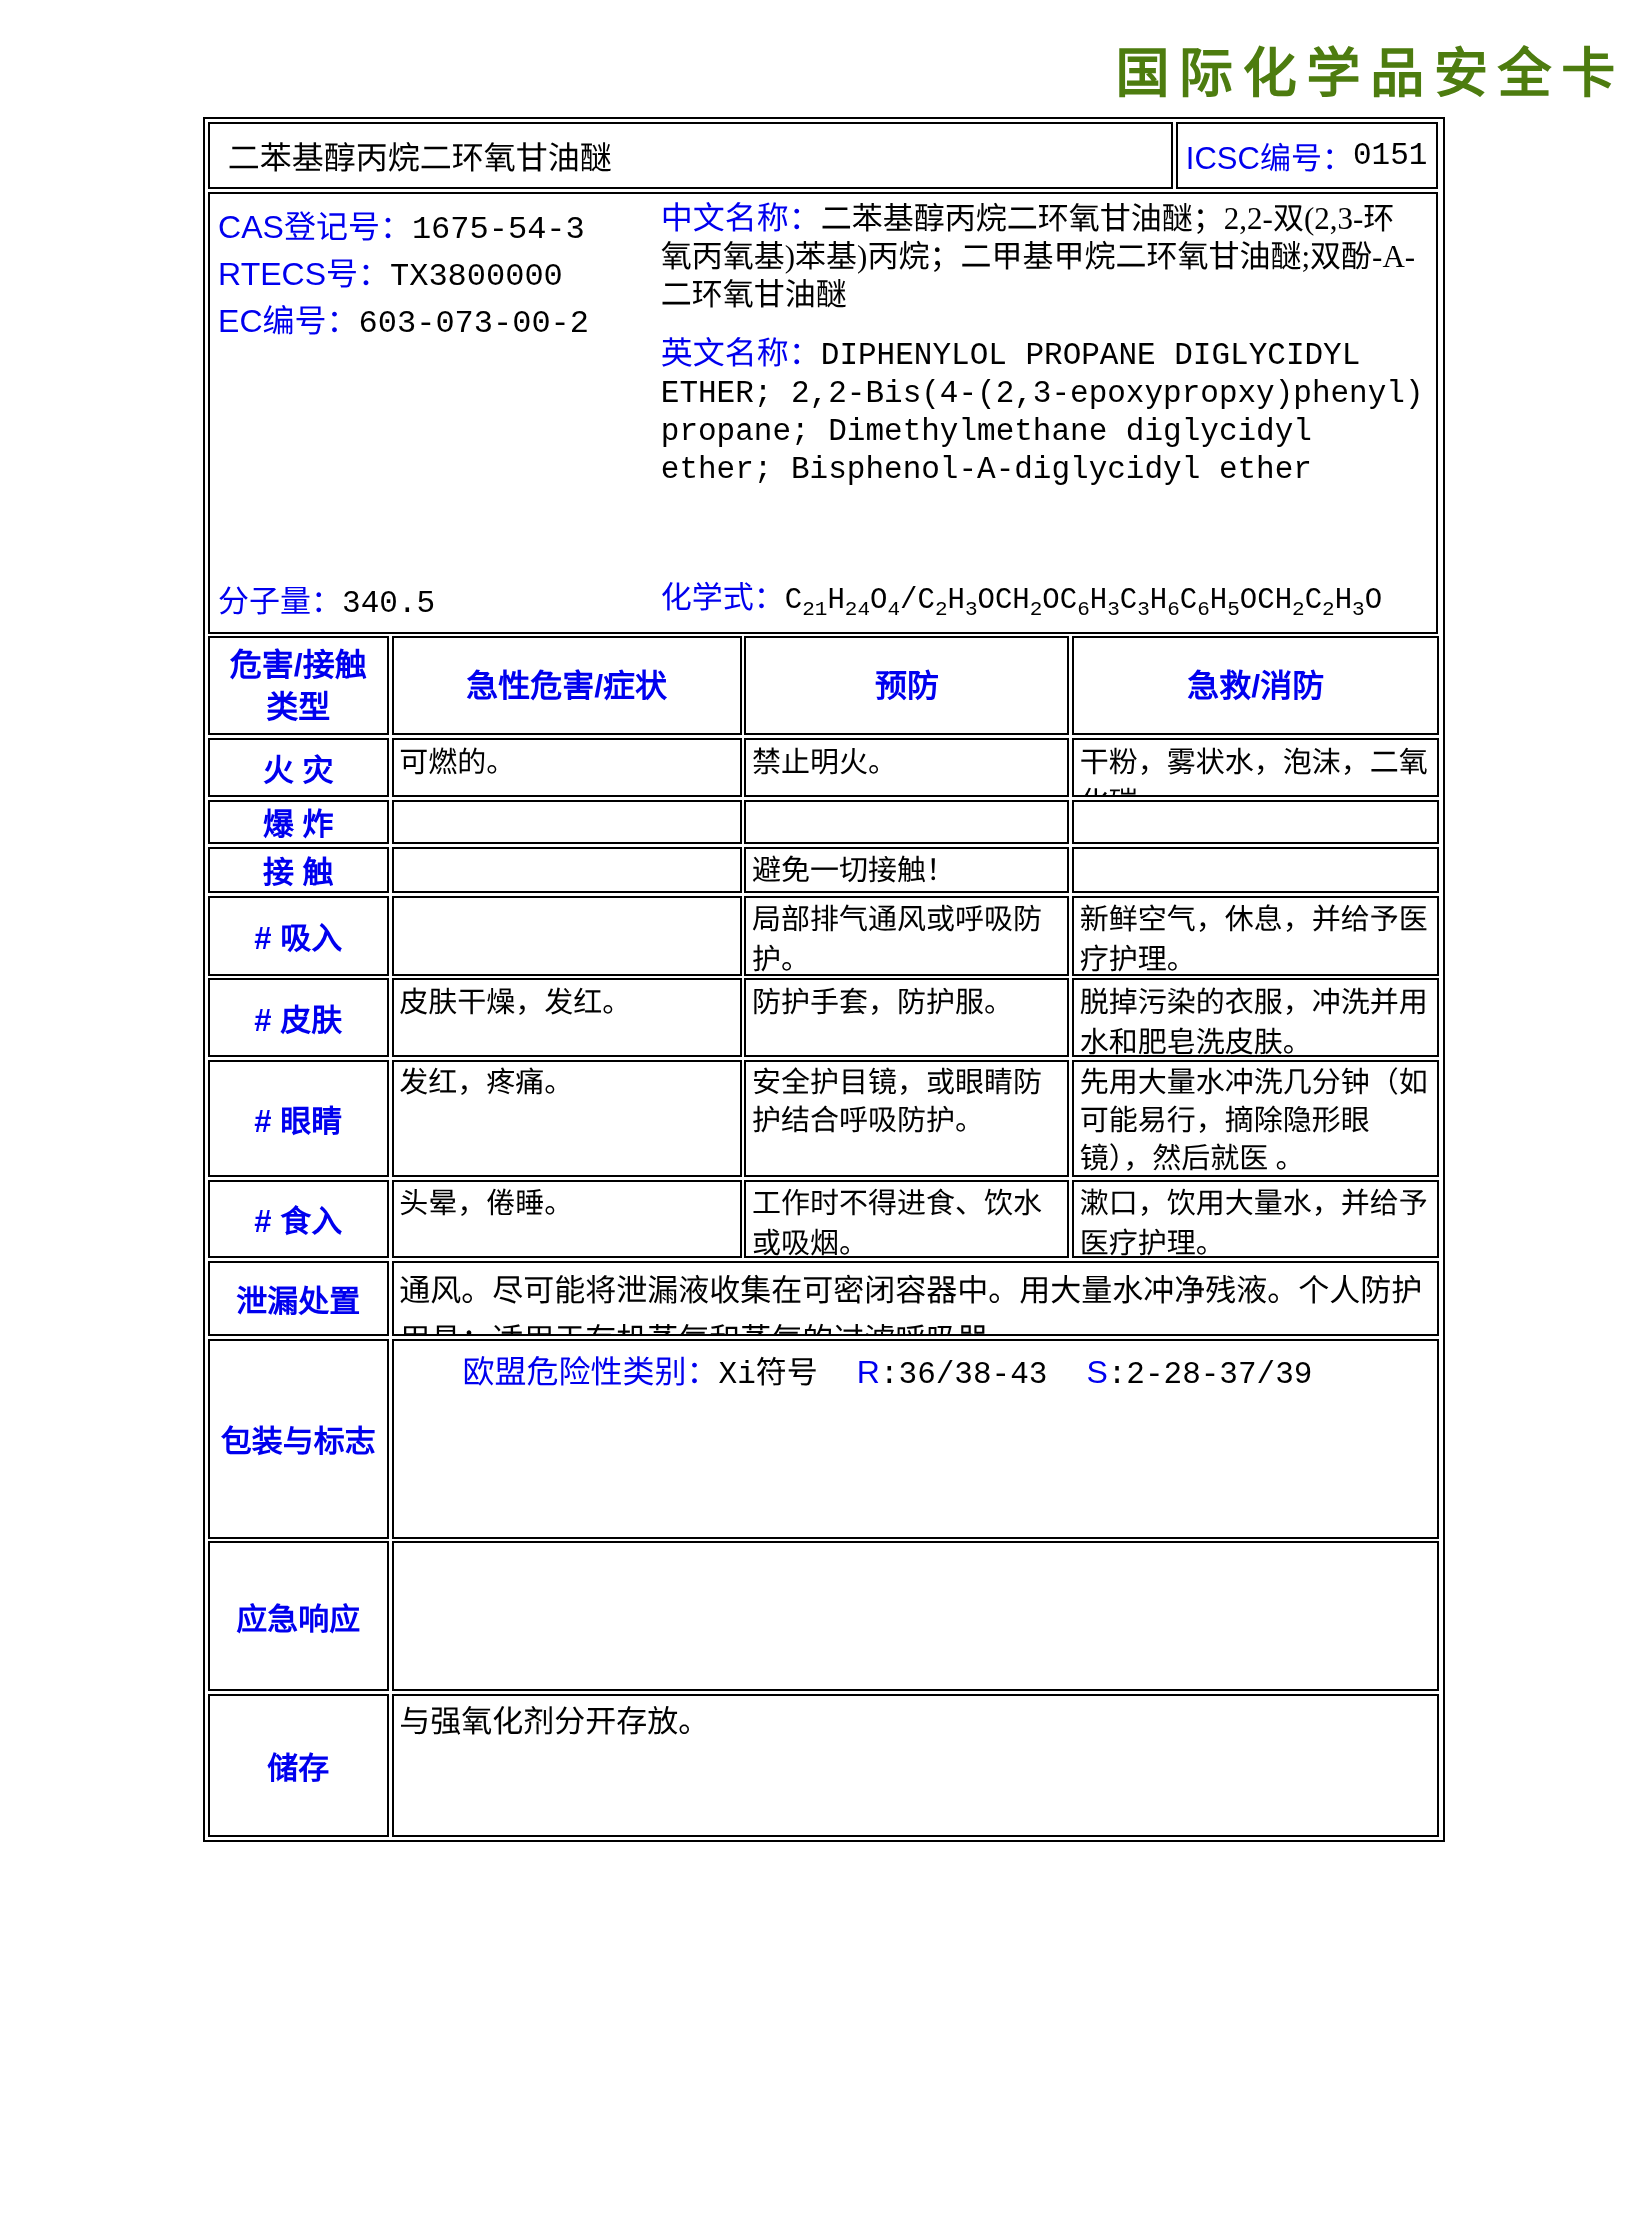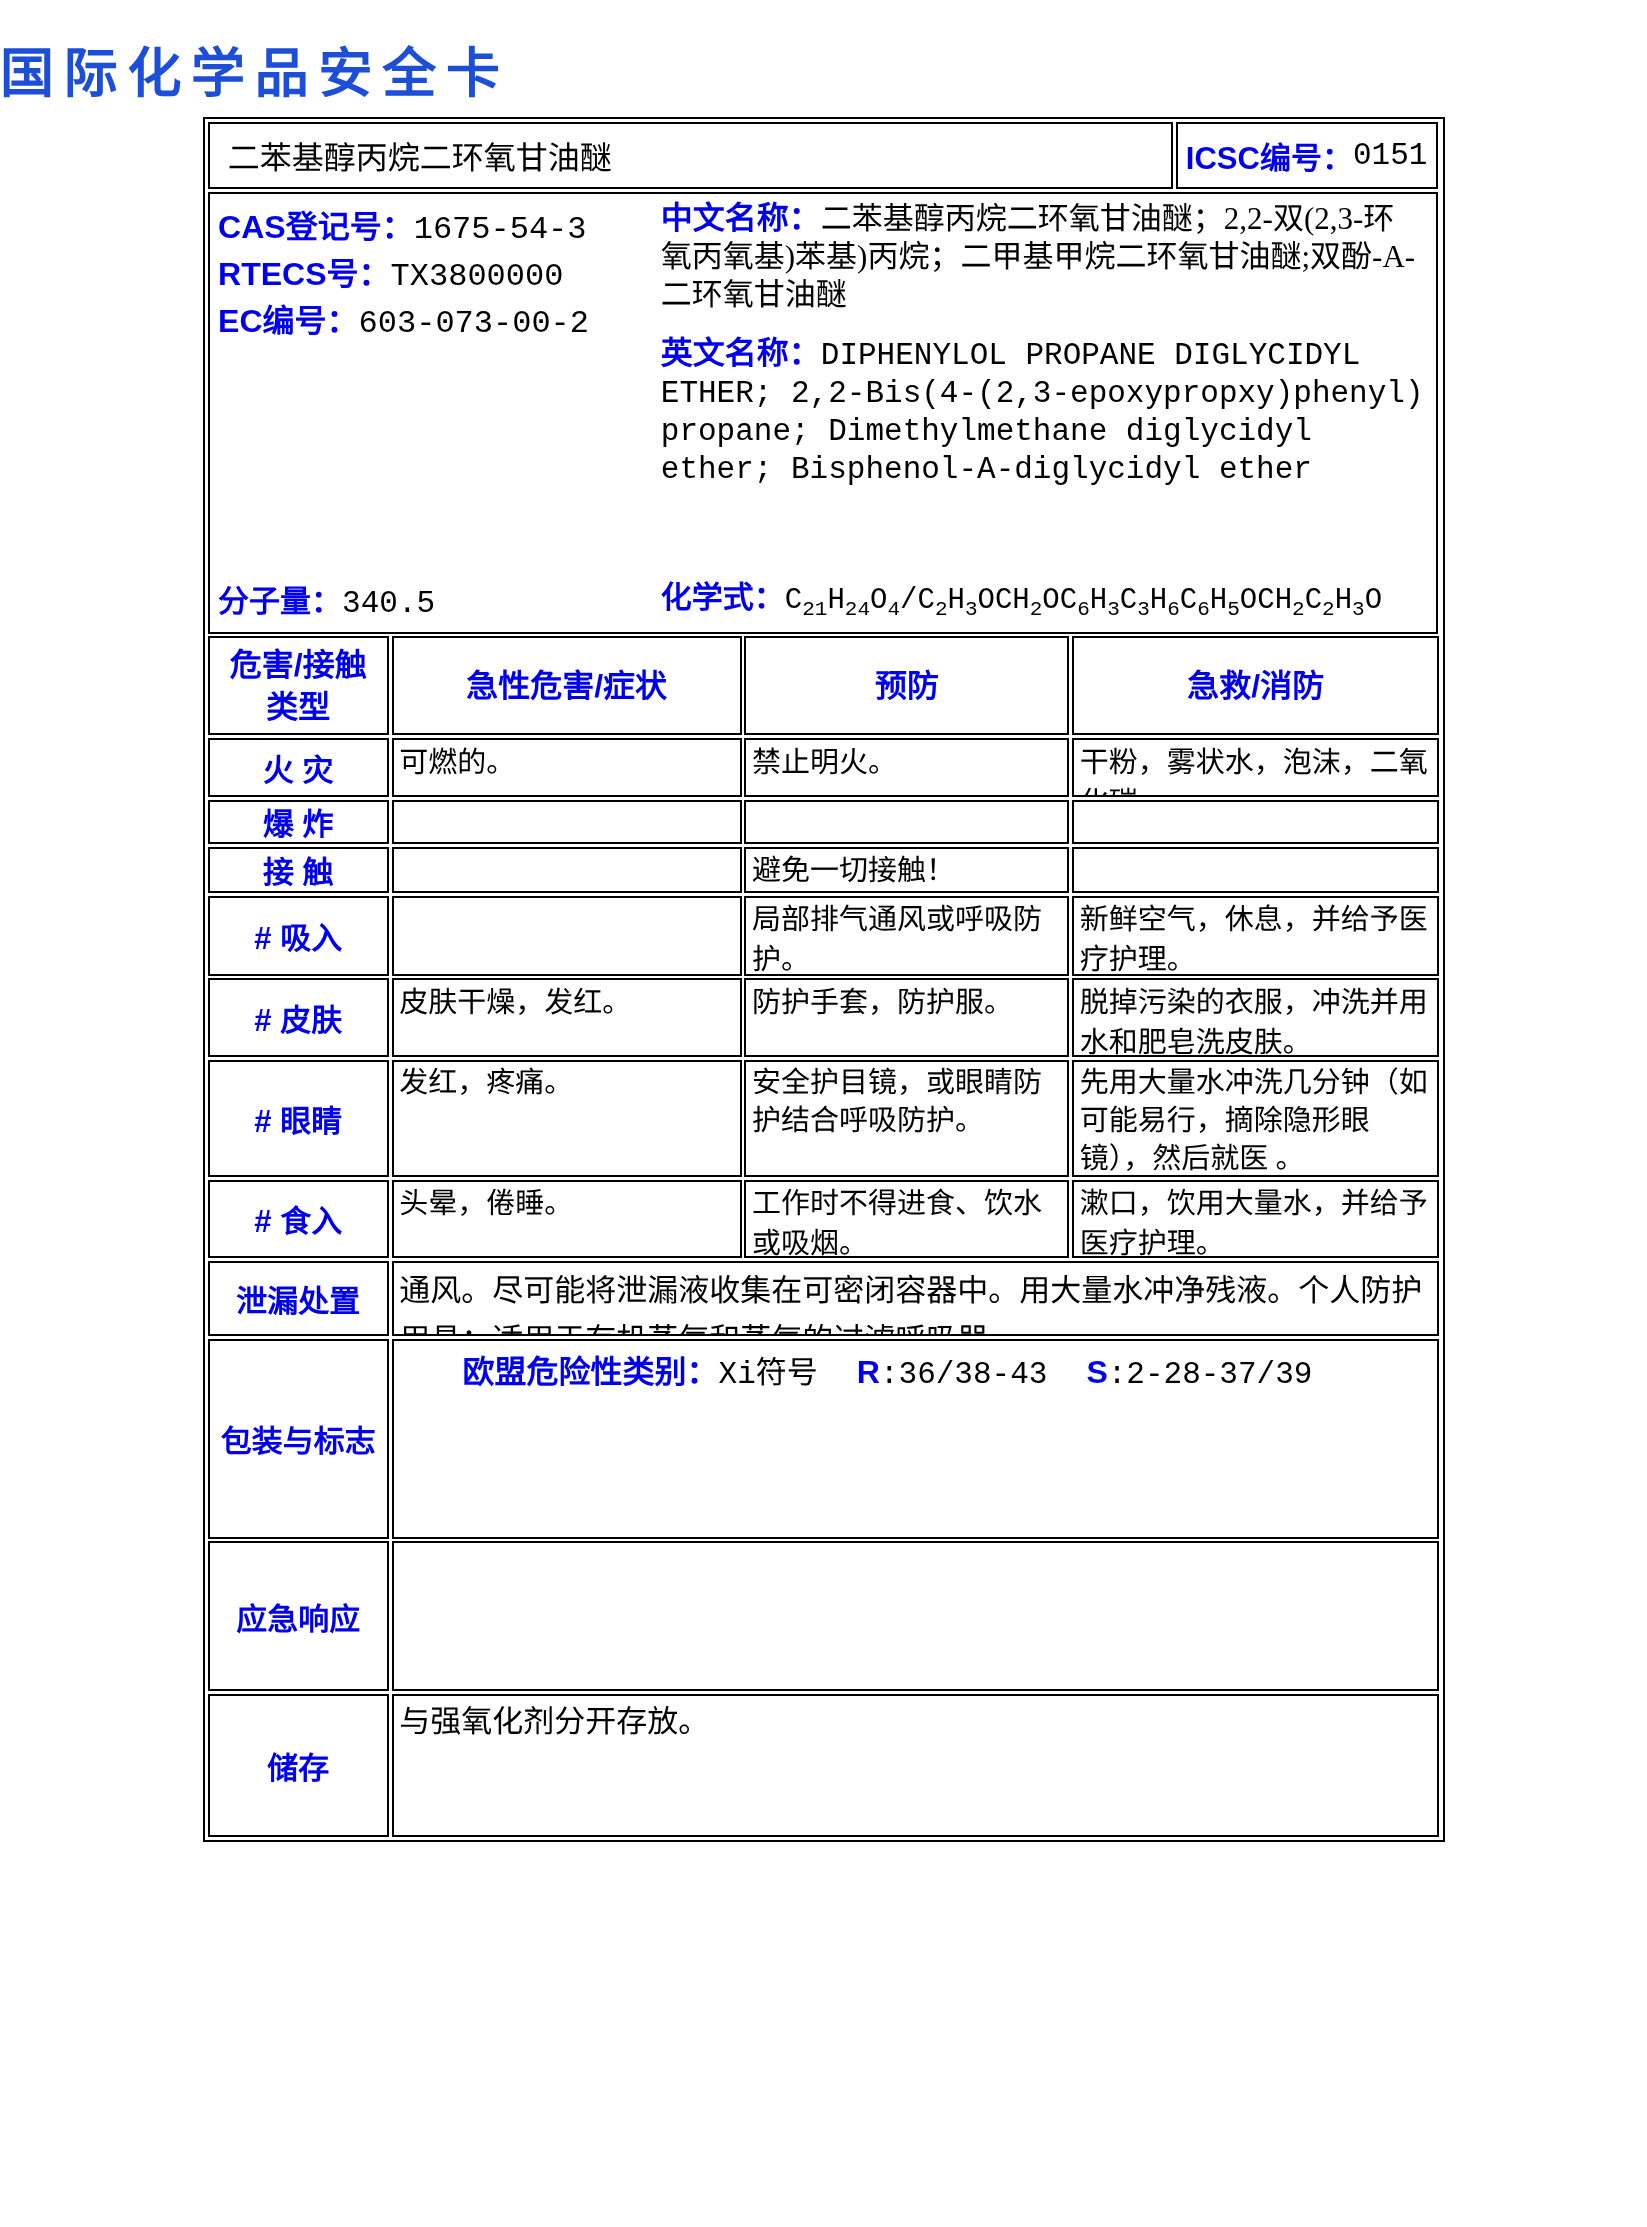--- a/index.html
+++ b/index.html
@@ -6,26 +6,26 @@
   html, body { background: #ffffff; }
   body {
     width: 1648px; height: 2227px;
     position: relative;
     font-family: "Liberation Serif", "DejaVu Serif", serif;
     color: #000;
   }
   .page-title {
     position: absolute;
     left: 0; top: 29px; width: 1625px;
-    text-align: left;
+    text-align: right;
     font-family: "DejaVu Sans", "Liberation Sans", sans-serif;
     font-weight: bold;
     font-size: 54px;
     letter-spacing: 9.7px;
-    color: #1d4ed8;
+    color: #4d7c0f;
   }
   
   .card {
     position: absolute;
     left: 203px; top: 117px;
     width: 1242px;
     border: 2.8px solid #000;
     padding: 2.8px;
     display: flex;
     flex-direction: column;
@@ -37,21 +37,21 @@
   
   .c1 { width: 181px; flex: none; }
   .c2 { width: 350px; flex: none; }
   .c3 { width: 325px; flex: none; }
   .c4 { width: 367px; flex: none; }
   .cmerge  { width: 1047px; flex: none; }
   .ct-left  { width: 965px; flex: none; }
   .ct-right { width: 262px;  flex: none; }
   
   .blue { color: #0000ee; }
-  .hei  { font-family: "Liberation Sans", "DejaVu Sans", sans-serif; font-weight: bold; text-align: center; }
+  .hei  { font-family: "Liberation Sans", "DejaVu Sans", sans-serif; font-weight: normal; text-align: center; }
   .courier { font-family: "Liberation Mono", "DejaVu Sans Mono", monospace; }
   .song { font-family: "Liberation Serif", "DejaVu Serif", serif; }
   .lbl-cell {
     display: flex; align-items: center; justify-content: center;
     text-align: center;
     font-family: "Liberation Sans", "DejaVu Sans", sans-serif;
     font-weight: bold;
     font-size: 31px;
     color: #0000ee;
   }

